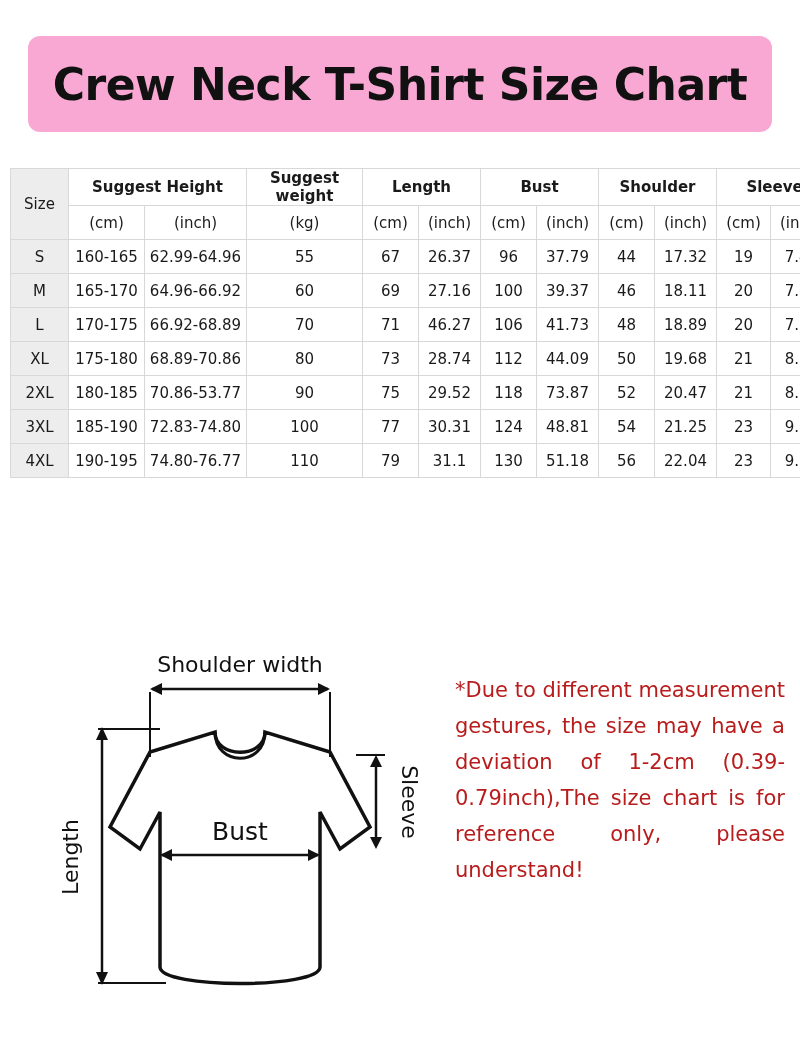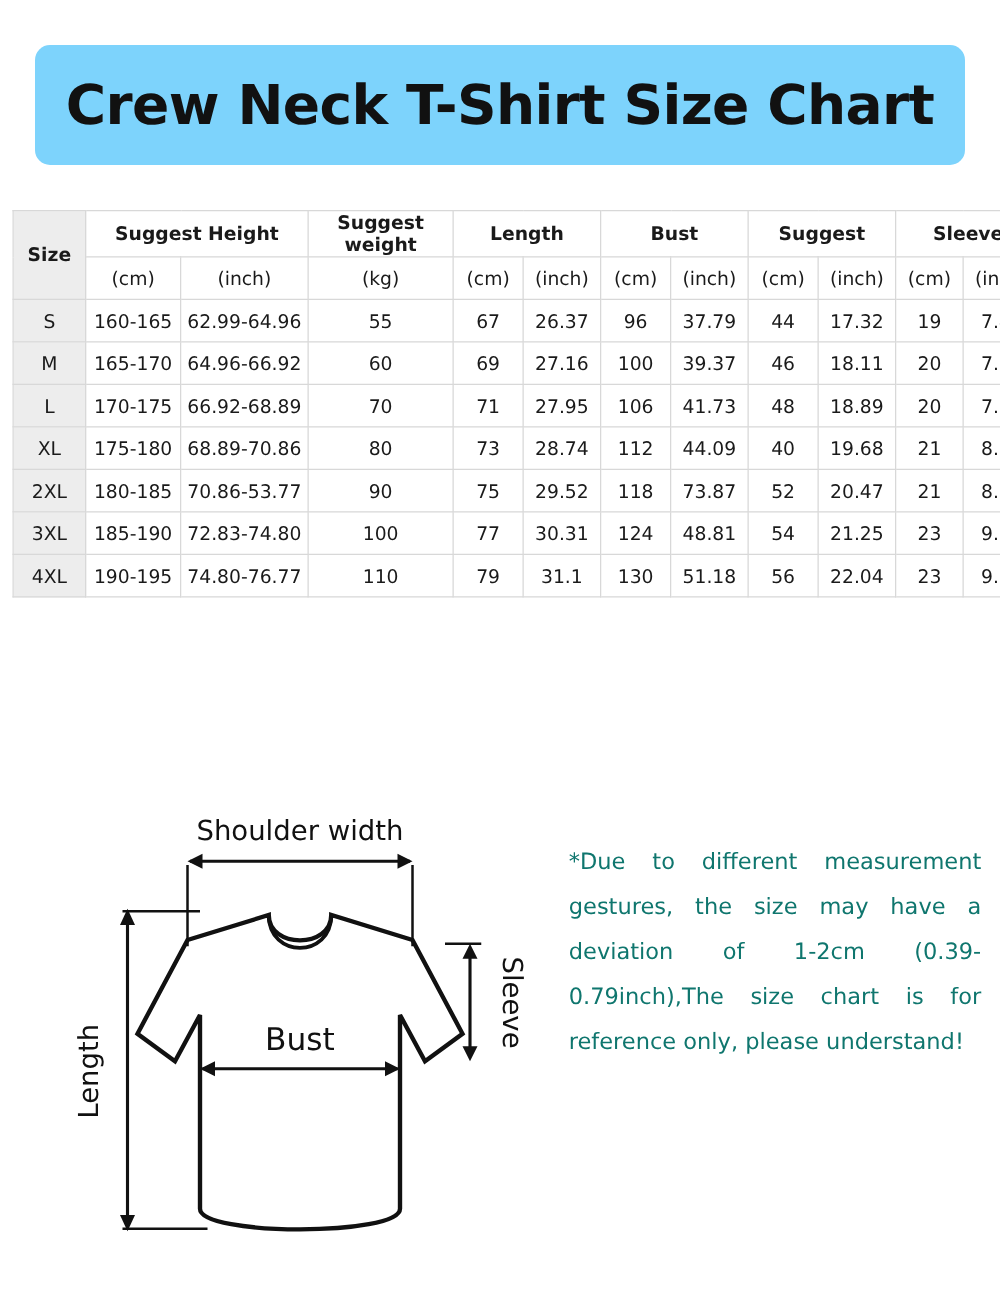--- a/index.html
+++ b/index.html
@@ -13,21 +13,21 @@
     position: relative;
     width: 800px; height: 1040px;
     overflow: hidden;
   }
 
   
   .title-banner {
     position: absolute;
     left: 28px; top: 36px;
     width: 744px; height: 96px;
-    background: #7dd3fc;
+    background: #f9a8d4;
     border-radius: 12px;
     display: flex;
     align-items: center;
     justify-content: center;
   }
   .title-text {
     font-family: "DejaVu Sans", sans-serif;
     font-weight: 700;
     font-size: 44px;
     letter-spacing: -0.5px;
@@ -61,21 +61,21 @@
   .data-row td { height: 54px; font-size: 15.5px; }
 
   td.size-cell {
     background: #ededed;
     font-size: 16px;
     color: #111;
   }
   th.size-head {
     background: #ededed;
     font-size: 15px;
-    font-weight: 700;
+    font-weight: 400;
   }
   td.inch, .unit-inch { color: #a84a4a; }
   .unit-cm { color: #1a1a1a; }
 
   
   col.c-size    { width: 58px; }
   col.c-hcm     { width: 76px; }
   col.c-hin     { width: 102px; }
   col.c-wkg     { width: 116px; }
   col.c-lcm     { width: 56px; }
@@ -91,23 +91,23 @@
   .diagram {
     position: absolute;
     left: 40px; top: 627px;
     width: 400px; height: 400px;
   }
   .note {
     position: absolute;
     left: 455px; top: 672px;
     width: 330px;
     font-family: "DejaVu Sans", sans-serif;
-    font-size: 18px;
+    font-size: 21px;
     line-height: 36px;
-    color: #0f766e;
+    color: #b91c1c;
     text-align: justify;
   }
 </style>
 </head>
 <body>
 
 <div id="page">
 
   <div class="title-banner">
     <div class="title-text">Crew Neck T-Shirt Size Chart</div>
@@ -129,21 +129,21 @@
           <col class="c-slcm">
           <col class="c-slin">
       </colgroup>
       <thead>
         <tr class="grp-head">
           <th class="size-head" rowspan="2">Size</th>
           <th colspan="2">Suggest Height</th>
           <th rowspan="1">Suggest weight</th>
           <th colspan="2">Length</th>
           <th colspan="2">Bust</th>
-          <th colspan="2">Suggest</th>
+          <th colspan="2">Shoulder</th>
           <th colspan="2">Sleeve</th>
         </tr>
         <tr class="unit-row">
           <td class="unit-cm">(cm)</td>
           <td class="unit-inch">(inch)</td>
           <td class="unit-cm">(kg)</td>
           <td class="unit-cm">(cm)</td>
           <td class="unit-inch">(inch)</td>
           <td class="unit-cm">(cm)</td>
           <td class="unit-inch">(inch)</td>
@@ -181,38 +181,38 @@
           <td class="inch">18.11</td>
           <td>20</td>
           <td class="inch">7.87</td>
         </tr>
         <tr class="data-row">
           <td class="size-cell">L</td>
           <td>170-175</td>
           <td class="inch">66.92-68.89</td>
           <td>70</td>
           <td>71</td>
-          <td class="inch">27.95</td>
+          <td class="inch">46.27</td>
           <td>106</td>
           <td class="inch">41.73</td>
           <td>48</td>
           <td class="inch">18.89</td>
           <td>20</td>
           <td class="inch">7.87</td>
         </tr>
         <tr class="data-row">
           <td class="size-cell">XL</td>
           <td>175-180</td>
           <td class="inch">68.89-70.86</td>
           <td>80</td>
           <td>73</td>
           <td class="inch">28.74</td>
           <td>112</td>
           <td class="inch">44.09</td>
-          <td>40</td>
+          <td>50</td>
           <td class="inch">19.68</td>
           <td>21</td>
           <td class="inch">8.26</td>
         </tr>
         <tr class="data-row">
           <td class="size-cell">2XL</td>
           <td>180-185</td>
           <td class="inch">70.86-53.77</td>
           <td>90</td>
           <td>75</td>

